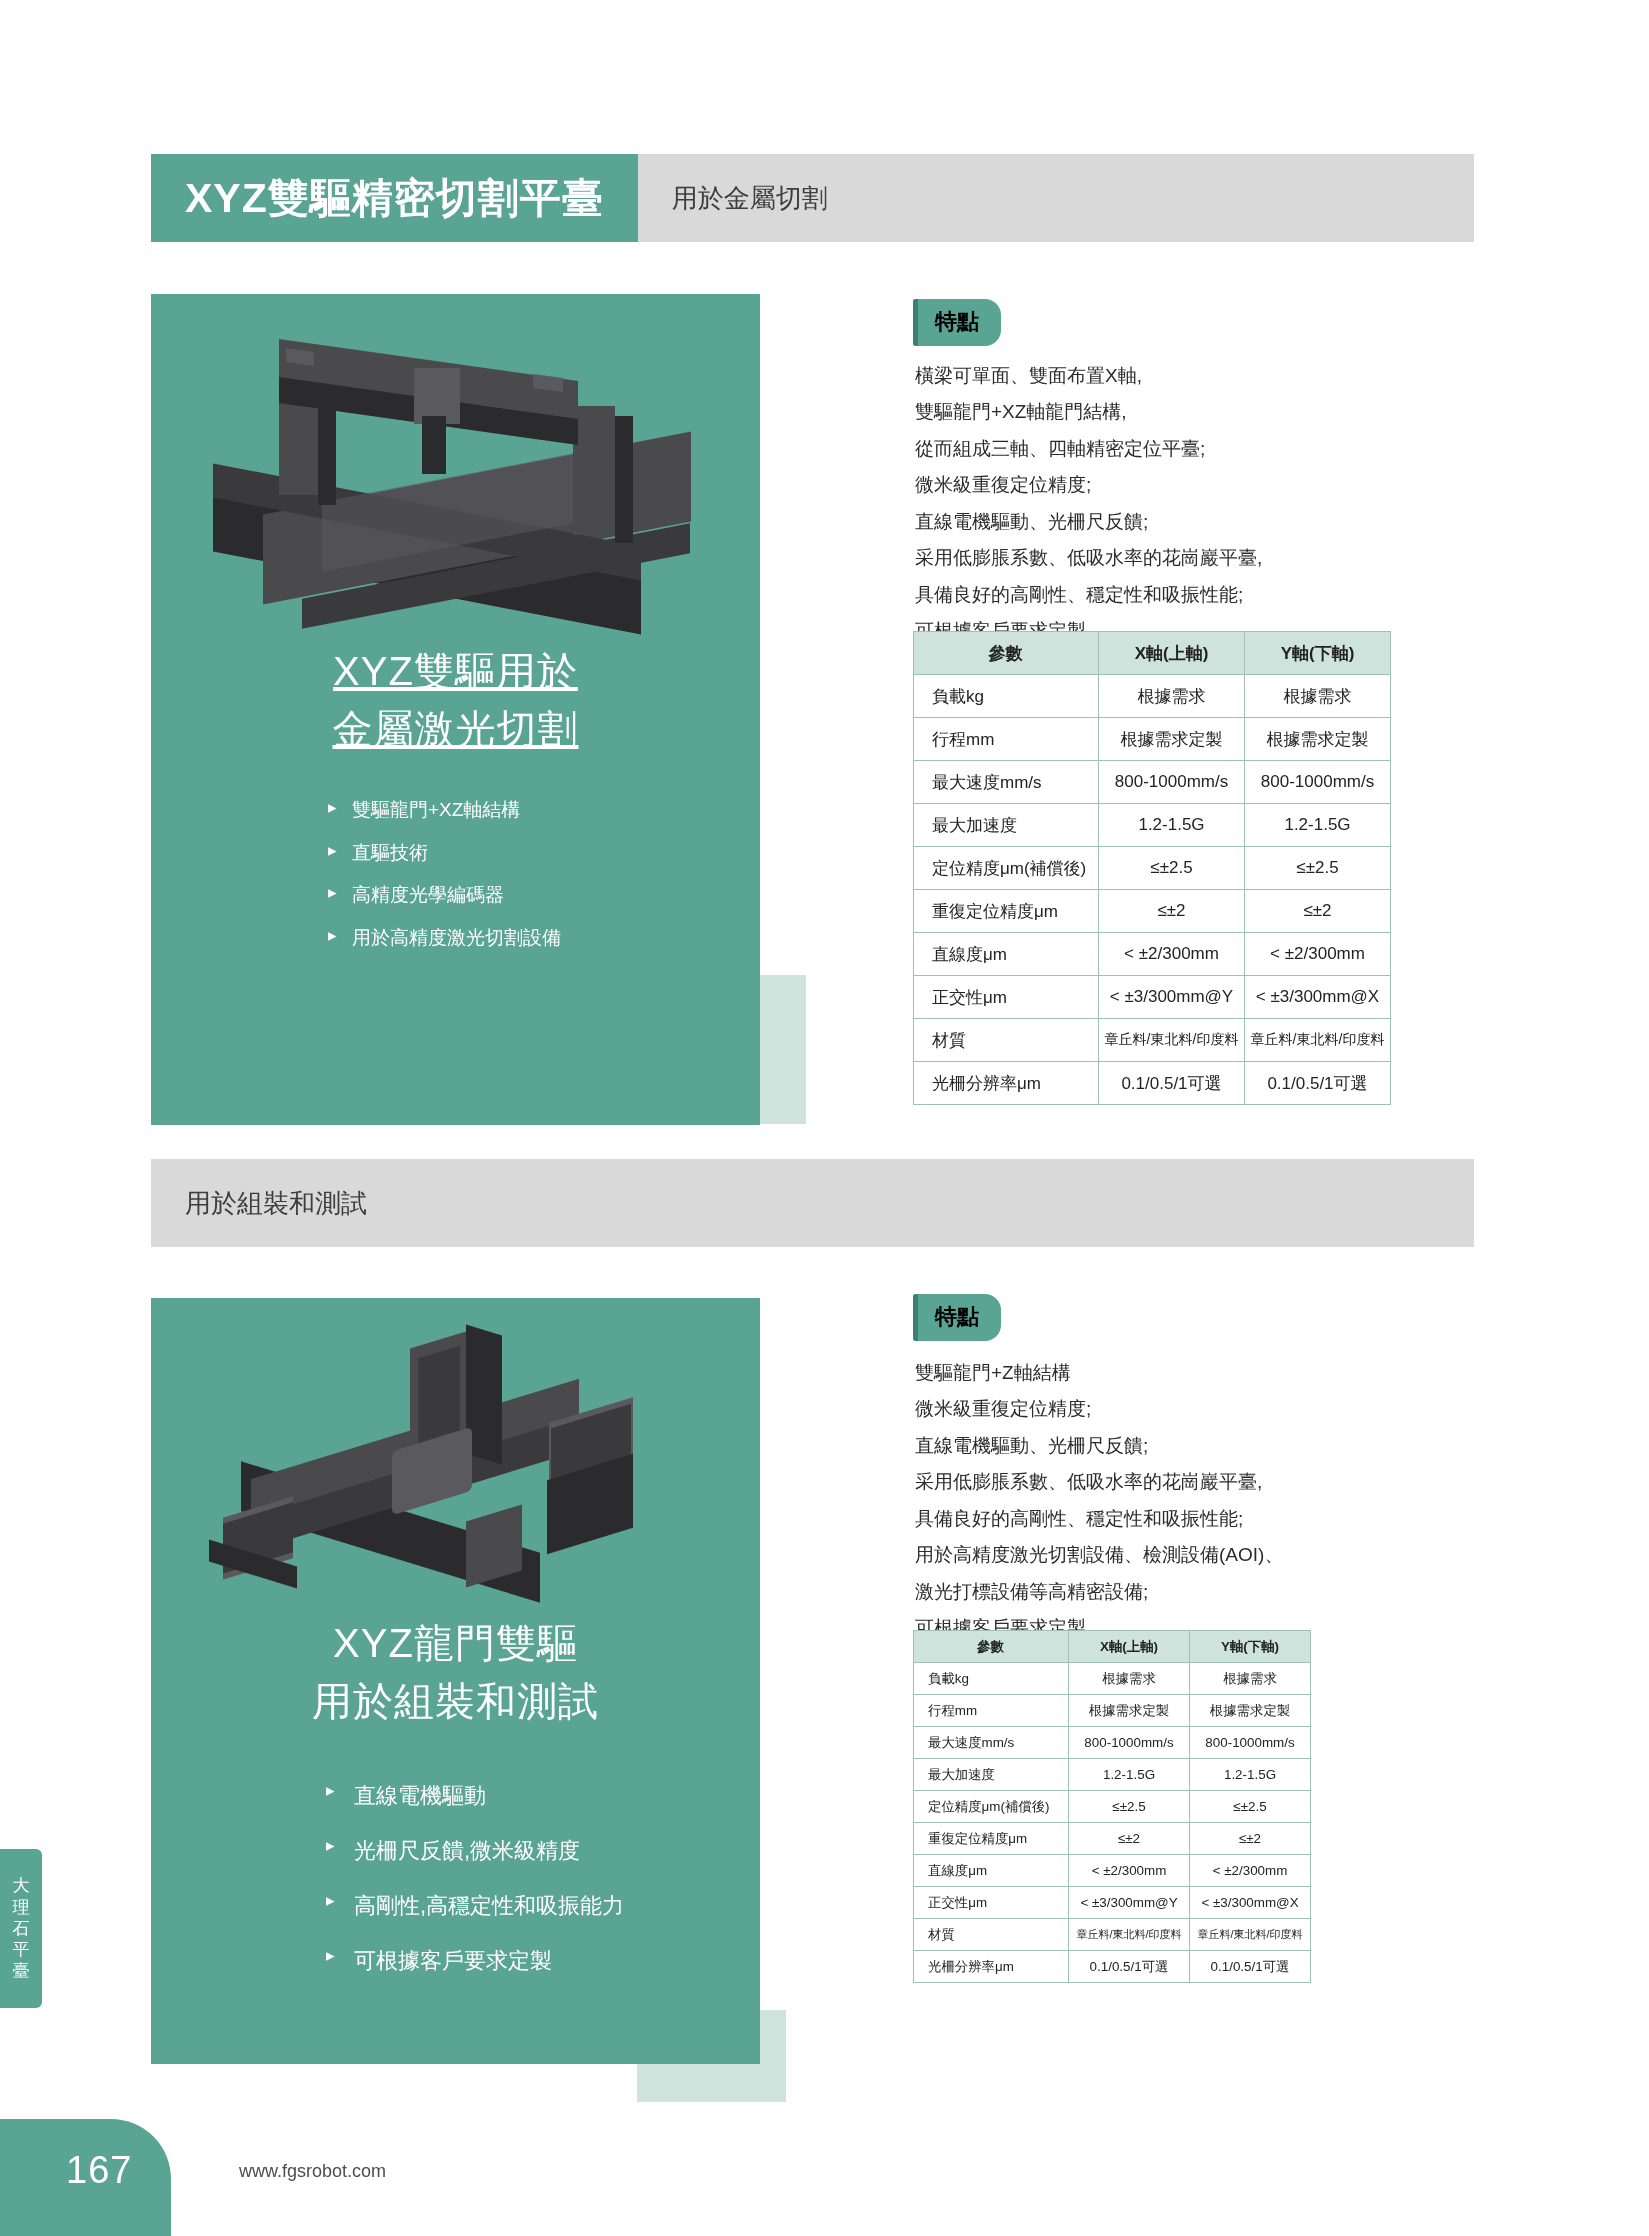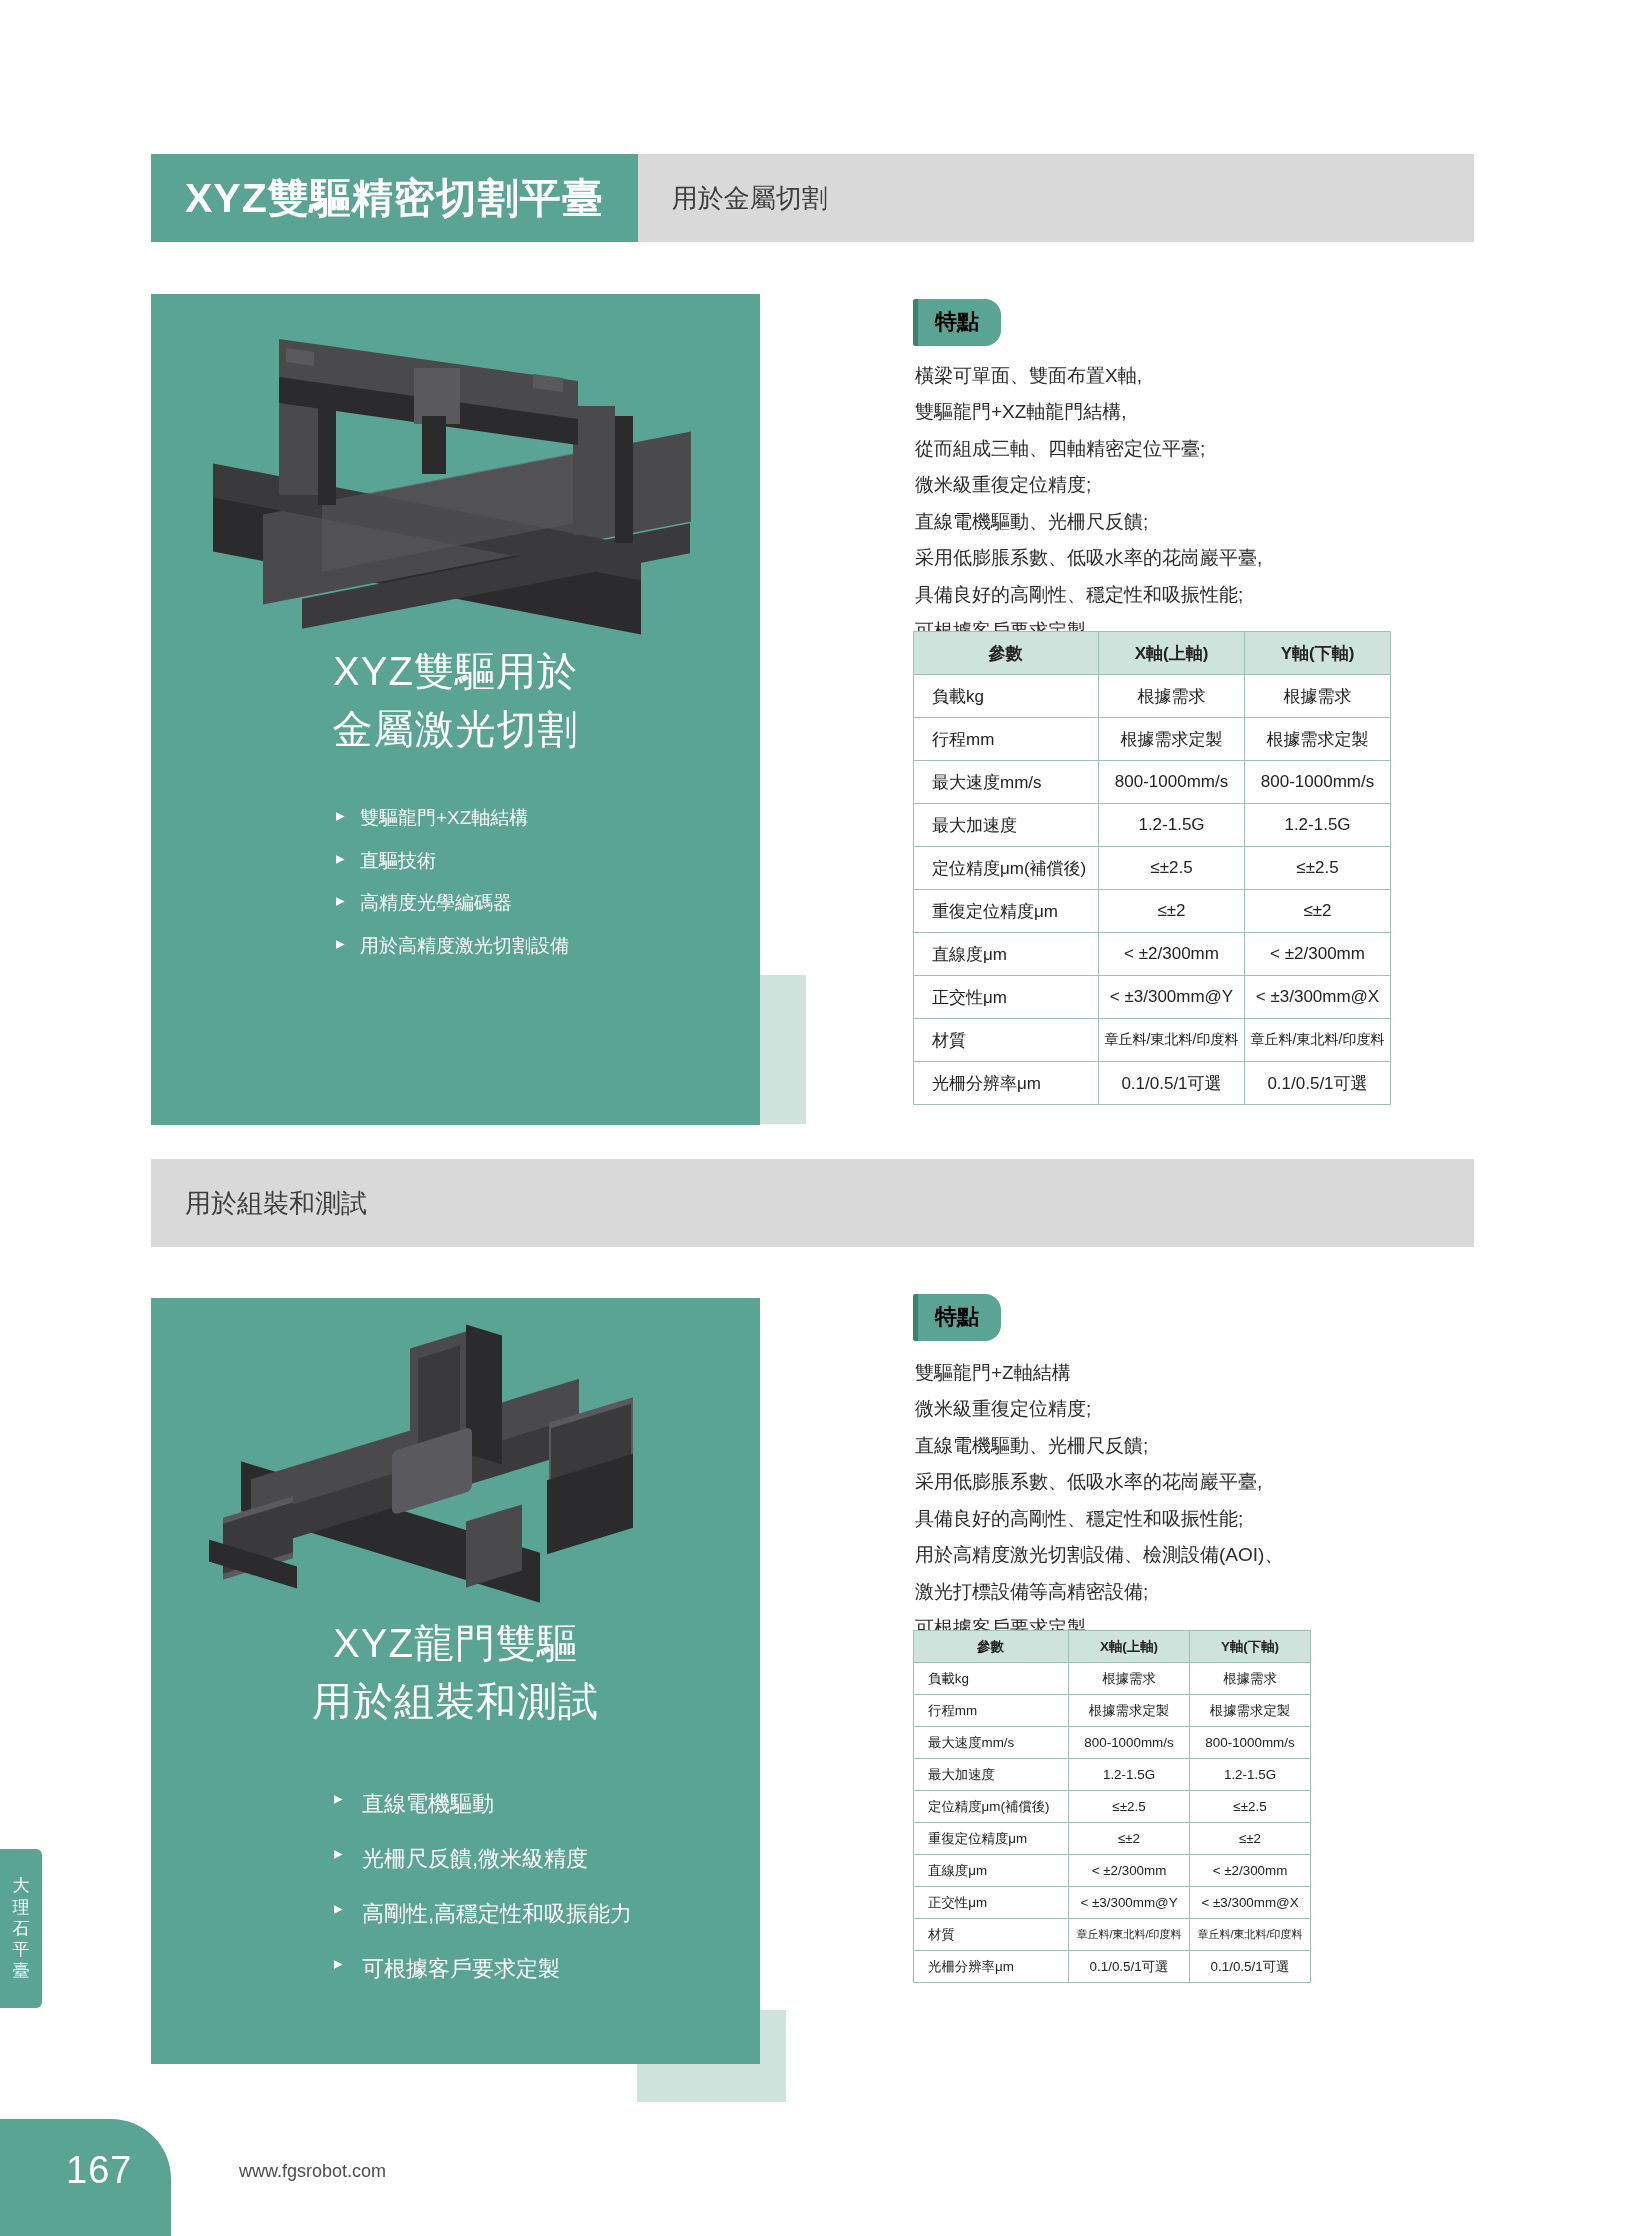--- a/index.html
+++ b/index.html
@@ -44,21 +44,21 @@
     position:absolute;
     left:0; right:0;
     text-align:center;
     font-size:40px;
     line-height:1.45;
     font-weight:400;
     letter-spacing:1px;
   }
   .card ul {
     position:absolute;
-    margin:12px; padding:0;
+    margin:4px; padding:0;
     list-style:none;
   }
   .card li {
     font-size:19px;
     line-height:1.5;
     margin-bottom:14px;
     position:relative;
     padding-left:28px;
     white-space:nowrap;
   }
@@ -214,21 +214,21 @@
       <div class="beam shade-a" style="left:96px; top:36px; width:299px; height:44px; transform:skewY(8deg);"></div>
       <div class="beam shade-b" style="left:96px; top:74px; width:299px; height:26px; transform:skewY(8deg);"></div>
 
       <div class="blk shade-c" style="left:231px; top:44px; width:46px; height:56px;"></div>
       <div class="blk shade-b" style="left:239px; top:92px; width:24px; height:58px;"></div>
 
       <div class="blk shade-c" style="left:103px; top:26px; width:28px; height:14px; transform:skewY(8deg);"></div>
       <div class="blk shade-c" style="left:350px; top:52px; width:30px; height:14px; transform:skewY(8deg);"></div>
     </div>
 
-    <div class="bigtitle" style="top:348px;">
+    <div class="bigtitle" style="top:348px;text-decoration:underline;">
       <span>XYZ雙驅用於</span><br>
       <span>金屬激光切割</span>
     </div>
 
     <ul style="left:169px; top:498px;">
       <li>雙驅龍門+XZ軸結構</li>
       <li>直驅技術</li>
       <li>高精度光學編碼器</li>
       <li>用於高精度激光切割設備</li>
     </ul>

